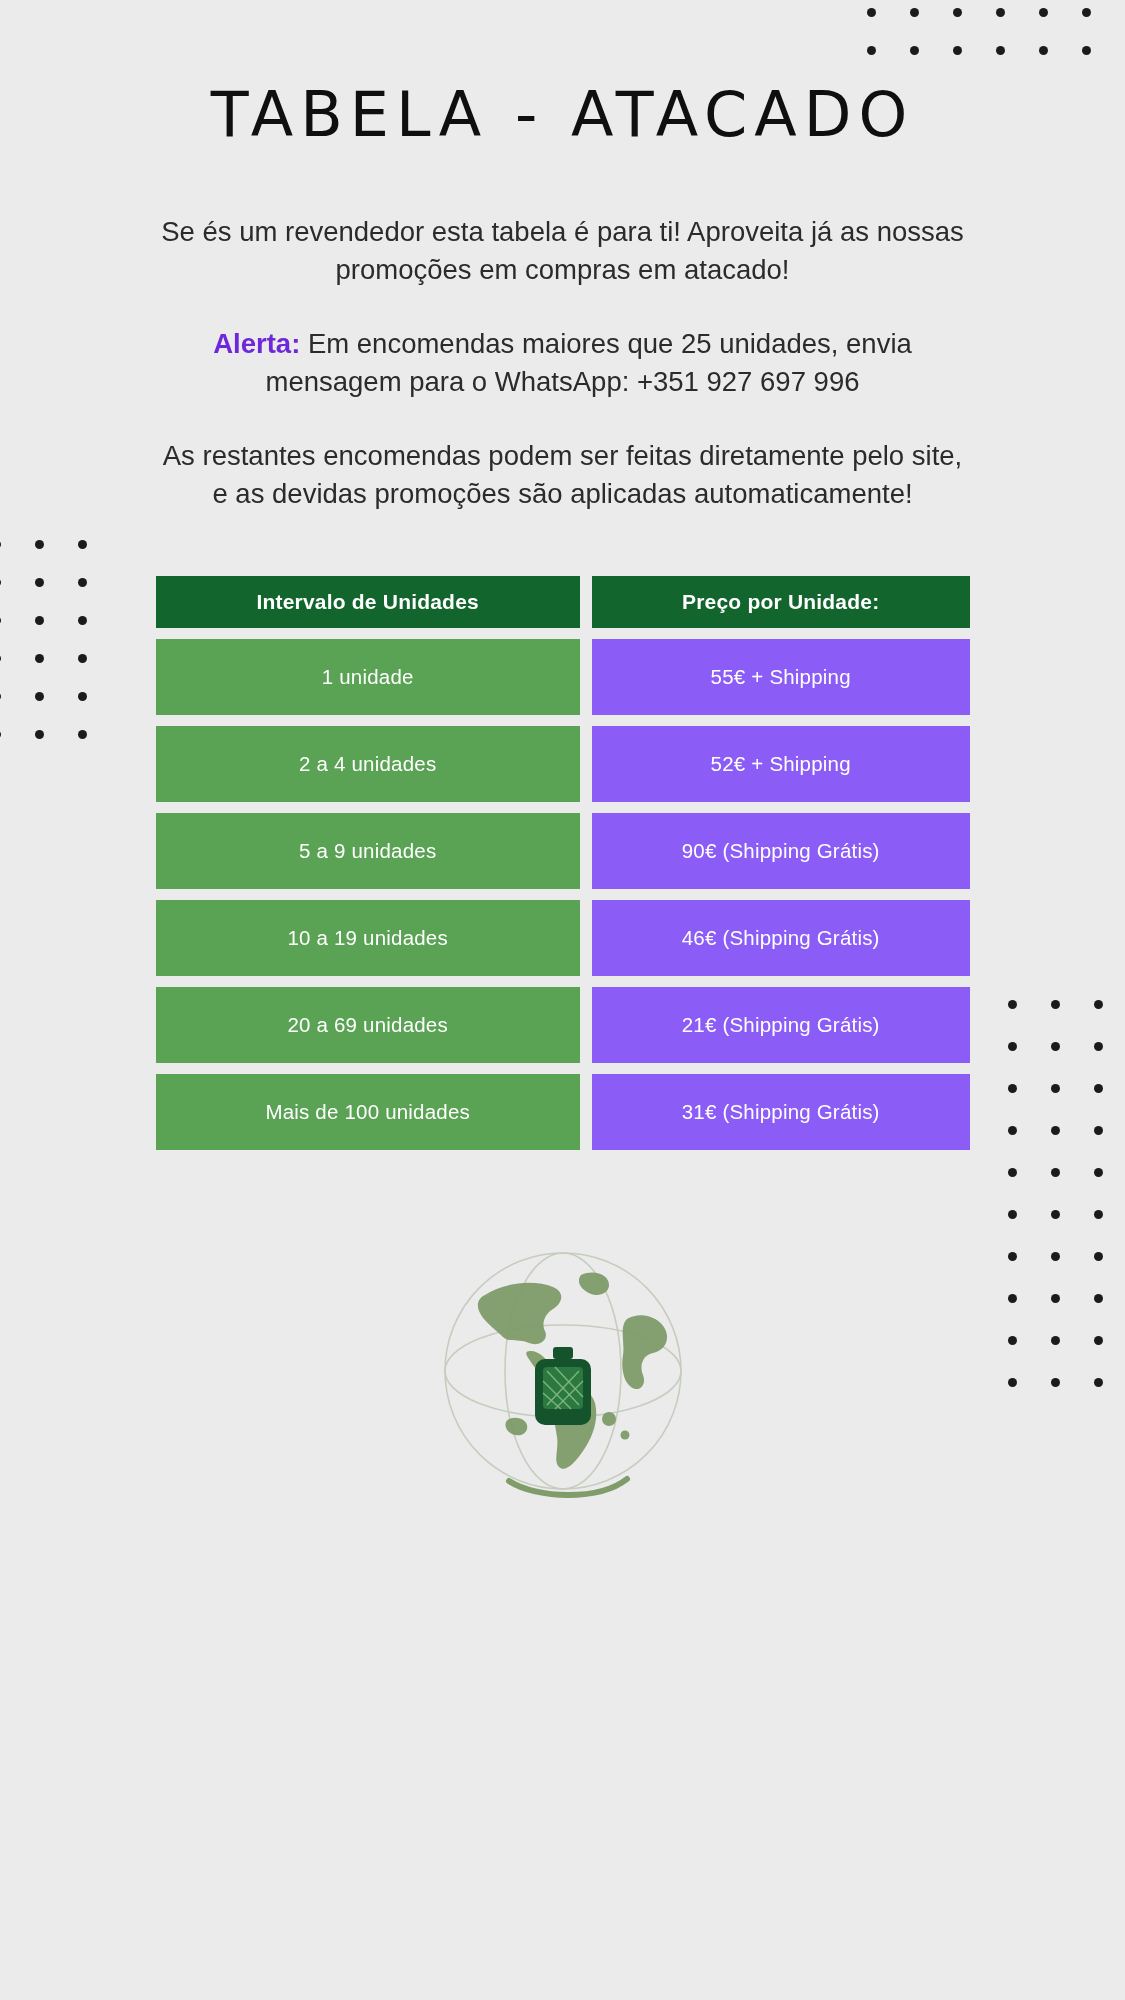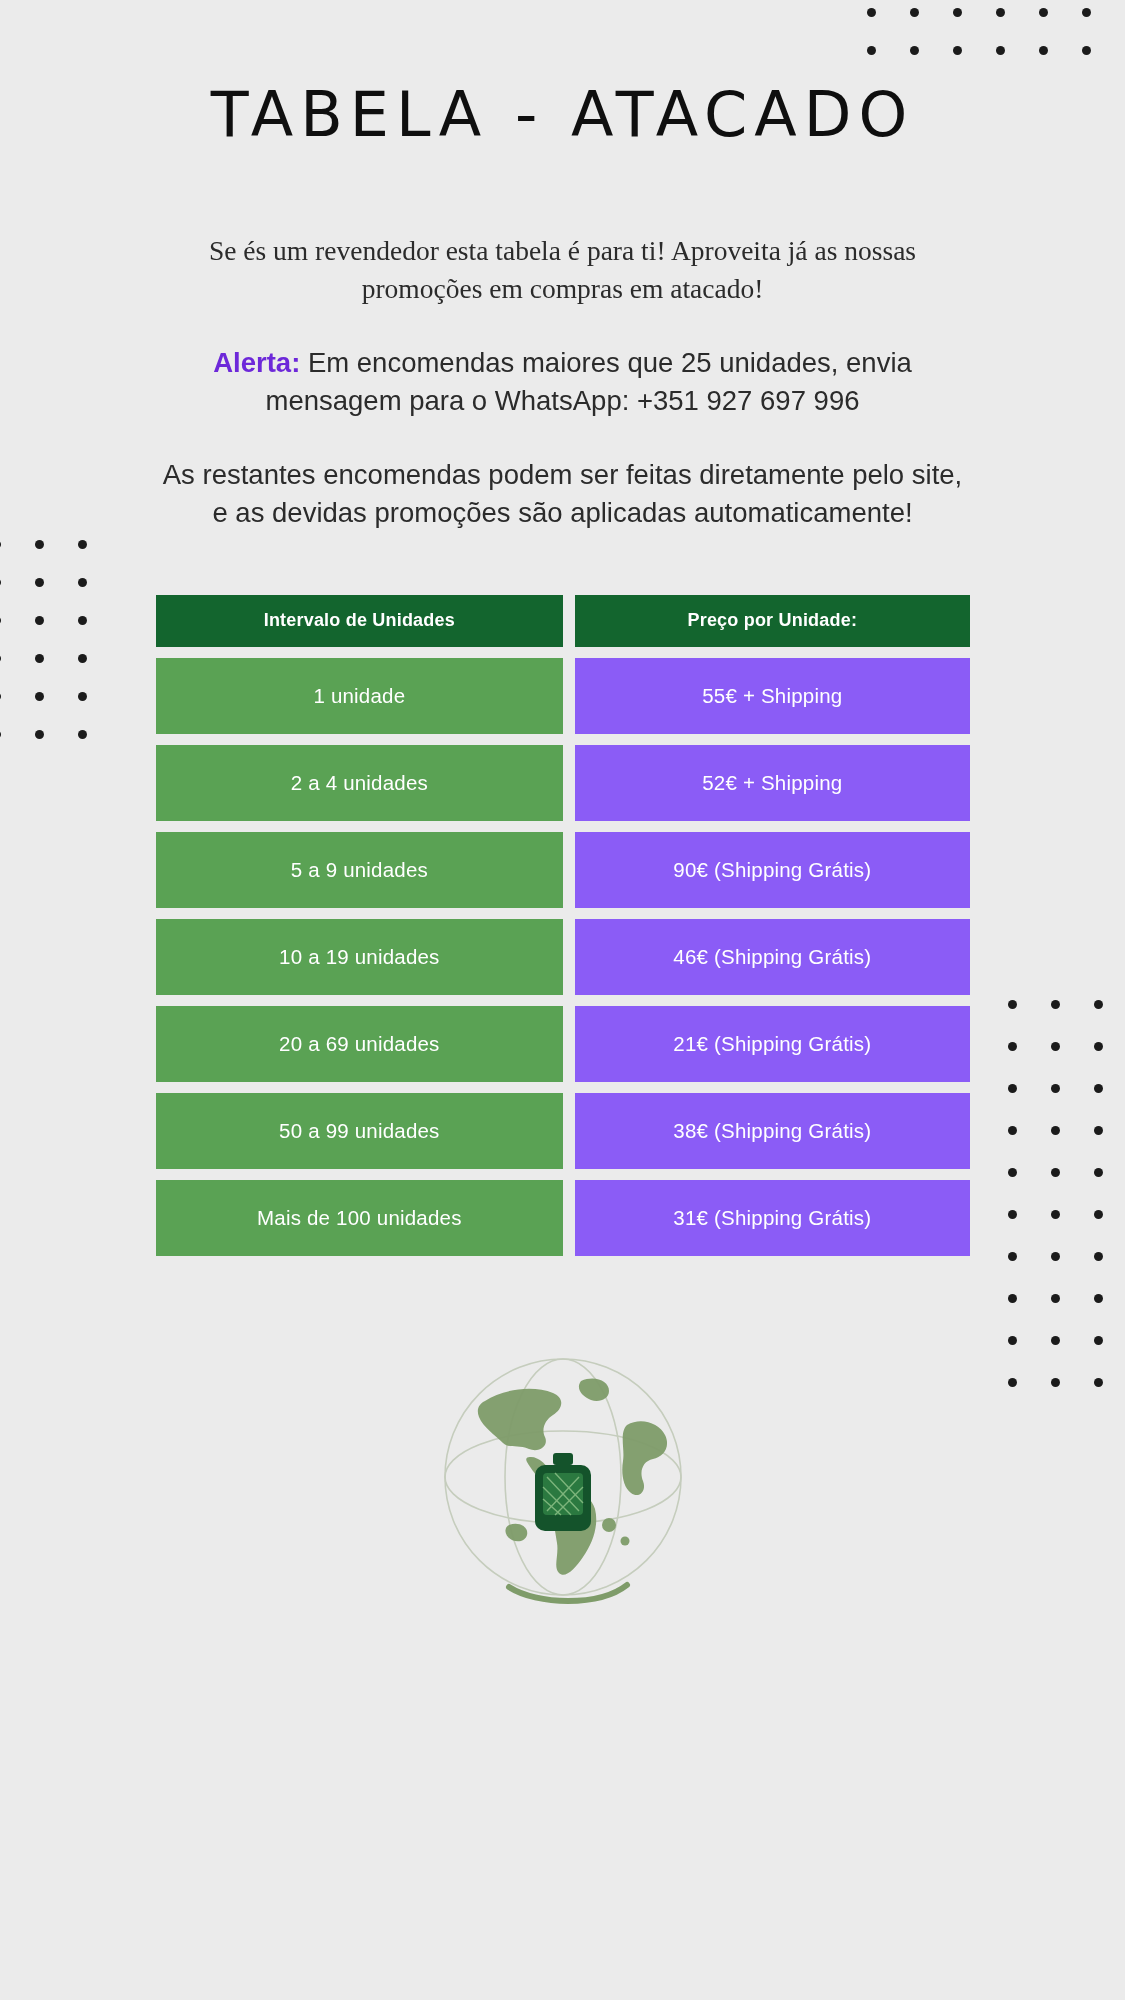--- a/index.html
+++ b/index.html
@@ -69,21 +69,21 @@
 
   .intro {
     margin: 0 auto;
     max-width: 810px;
     text-align: center;
     color: #2b2b2b;
     font-size: 27.5px;
     line-height: 1.38;
   }
   .intro p { margin-top: 36px; }
-  .intro p.first { margin-top: 81px; font-family: Liberation Serif, serif; }
+  .intro p.first { margin-top: 62px; }
   .intro strong { font-weight: 700; color: #6d28d9; }
 
   
   .table-wrap {
     margin: 52px auto 0;
     width: 838px;
   }
   table {
     width: 100%;
     border-collapse: separate;
@@ -91,21 +91,21 @@
   }
   th, td {
     text-align: center;
     vertical-align: middle;
     color: #ffffff;
     padding: 0;
   }
   thead th {
     background: #13652e;
     height: 52px;
-    font-size: 18px;
+    font-size: 21px;
     font-weight: 700;
     letter-spacing: .2px;
   }
   tbody td {
     height: 76px;
     font-size: 20.5px;
     font-weight: 400;
     letter-spacing: .2px;
   }
   tbody td.col-left  { background: #5aa254; }
@@ -223,24 +223,20 @@
           <td class="col-left">5 a 9 unidades</td>
           <td class="col-right">90€ (Shipping Grátis)</td>
         </tr>
         <tr>
           <td class="col-left">10 a 19 unidades</td>
           <td class="col-right">46€ (Shipping Grátis)</td>
         </tr>
         <tr>
           <td class="col-left">20 a 69 unidades</td>
           <td class="col-right">21€ (Shipping Grátis)</td>
-        </tr>
-        <tr>
-          <td class="col-left">50 a 99 unidades</td>
-          <td class="col-right">38€ (Shipping Grátis)</td>
         </tr>
         <tr>
           <td class="col-left">Mais de 100 unidades</td>
           <td class="col-right">31€ (Shipping Grátis)</td>
         </tr>
       </tbody>
     </table>
   </div>
 
   <div class="logo">

